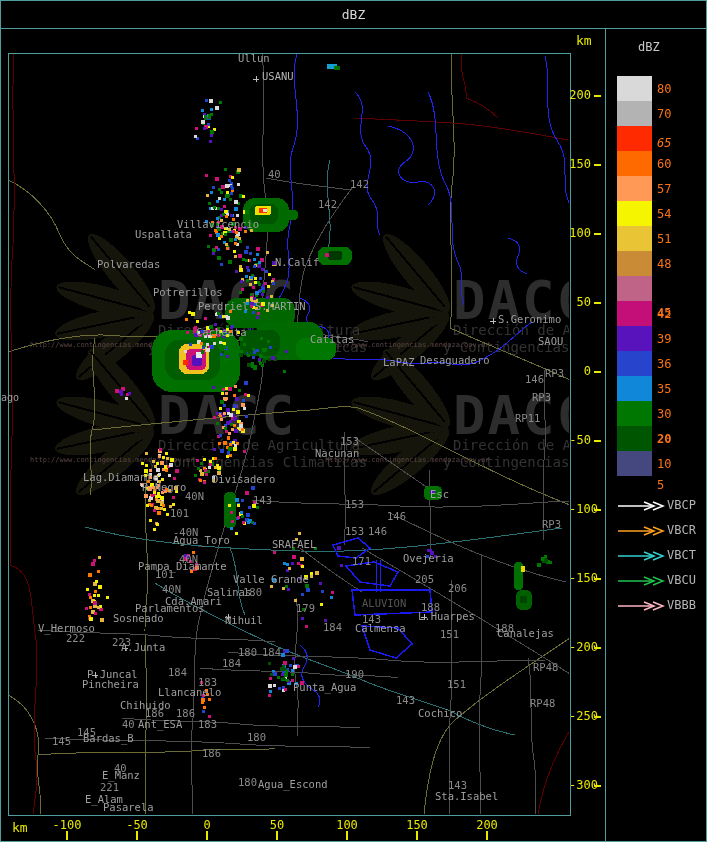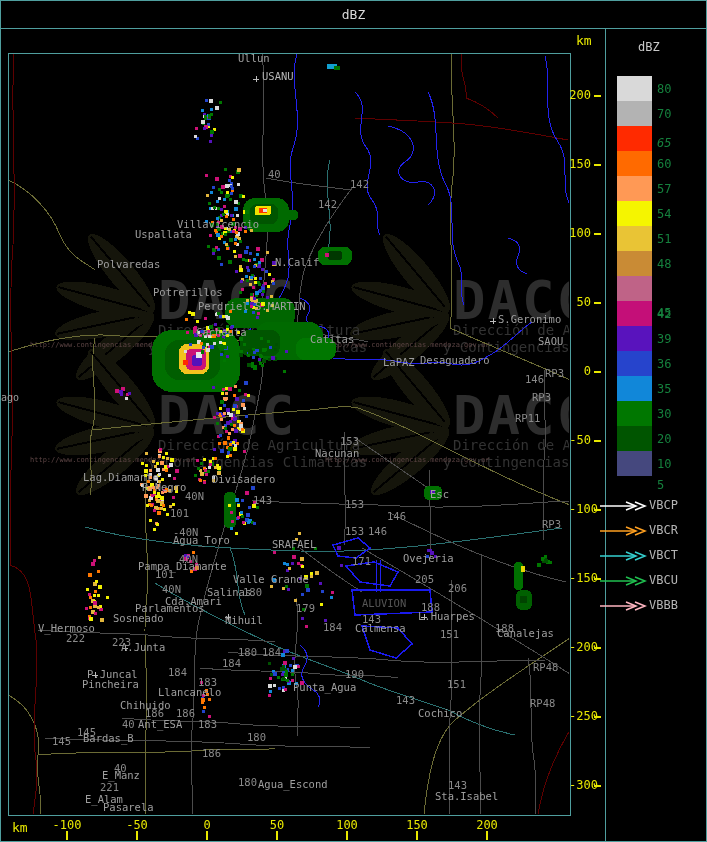--- a/index.html
+++ b/index.html
@@ -14,22 +14,22 @@
   #km-top{position:absolute;left:576px;top:33px;color:#e8e800;font-size:13px;}
   #map-box{left:8px;top:53px;width:563px;height:763px;}
   #map-svg{position:absolute;left:9px;top:54px;}
   .ylab{position:absolute;width:22px;color:#e8e800;font-size:12px;text-align:right;}
   .ytick{position:absolute;left:594px;width:7px;height:2px;background:#e8e800;}
   .xlab{position:absolute;width:44px;color:#e8e800;font-size:12px;text-align:center;top:818px;}
   .xtick{position:absolute;top:831px;width:2px;height:9px;background:#e8e800;}
   #km-bottom{position:absolute;left:12px;top:820px;color:#e8e800;font-size:13px;}
   #scale-header{position:absolute;left:638px;top:40px;color:#c9c9c9;font-size:12px;}
   .swatch{position:absolute;left:617px;width:35px;height:25px;}
-  .slab{position:absolute;left:657px;color:#15803d;font-size:12px;}
-  .vec-row{position:absolute;left:599px;width:88px;height:14px;}
+  .slab{position:absolute;left:657px;color:#f97316;font-size:12px;}
+  .vec-row{position:absolute;left:617px;width:88px;height:14px;}
   .vec-label{position:absolute;left:50px;top:0;color:#b5b5b5;font-size:12px;}
   .edge-label{position:absolute;color:#9f9f9f;font-size:10px;}
 </style>
 </head>
 <body>
 
 <div id="frame">
   <div id="title-bar" class="box">
     <span>dBZ</span>
   </div>
@@ -1203,21 +1203,21 @@
     <div class="slab" style="top: 307px; text-align: center;">42</div>
     <div class="swatch" style="top: 326px; background: rgb(89, 19, 189);"></div>
     <div class="slab" style="top: 332px;">39</div>
     <div class="swatch" style="top: 351px; background: rgb(38, 68, 204);"></div>
     <div class="slab" style="top: 357px;">36</div>
     <div class="swatch" style="top: 376px; background: rgb(17, 135, 217);"></div>
     <div class="slab" style="top: 382px;">35</div>
     <div class="swatch" style="top: 401px; background: rgb(0, 119, 0);"></div>
     <div class="slab" style="top: 407px;">30</div>
     <div class="swatch" style="top: 426px; background: rgb(0, 85, 0);"></div>
-    <div class="slab" style="top: 432px;">20</div>
+    <div class="slab" style="top: 432px; font-weight: bold;">20</div>
     <div class="swatch" style="top: 451px; background: rgb(69, 72, 126);"></div>
     <div class="slab" style="top: 457px;">10</div>
     <div class="slab" style="top: 478px;">5</div>
     <div class="vec-row" style="top: 498px;"><svg width="48" height="13">
         <line x1="1" y1="6" x2="36" y2="6" stroke="#ffffff" stroke-width="1.5"></line>
         <path d="M27,2 L37,6 L27,10" fill="none" stroke="#ffffff" stroke-width="1.5"></path>
         <path d="M36,2 L46,6 L36,10" fill="none" stroke="#ffffff" stroke-width="1.5"></path>
       </svg><span class="vec-label">VBCP</span></div>
     <div class="vec-row" style="top: 523px;"><svg width="48" height="13">
         <line x1="1" y1="6" x2="36" y2="6" stroke="#ffa020" stroke-width="1.5"></line>

